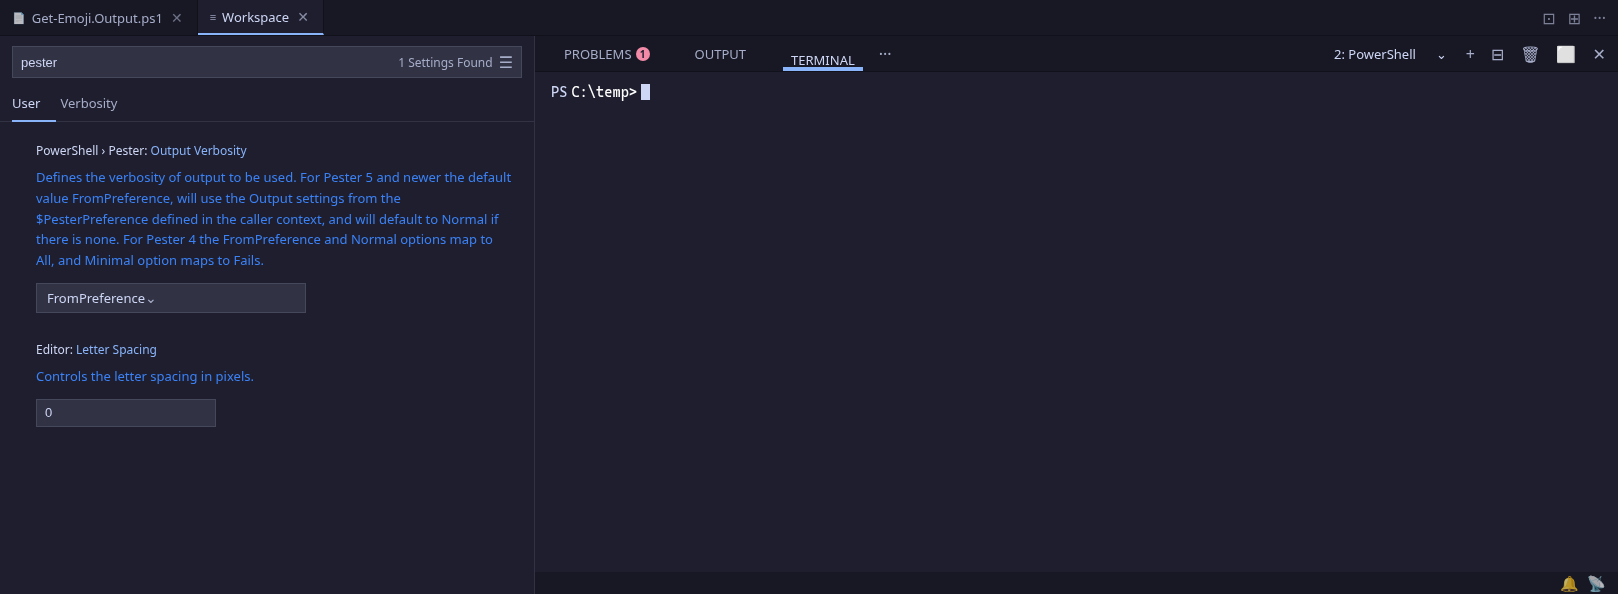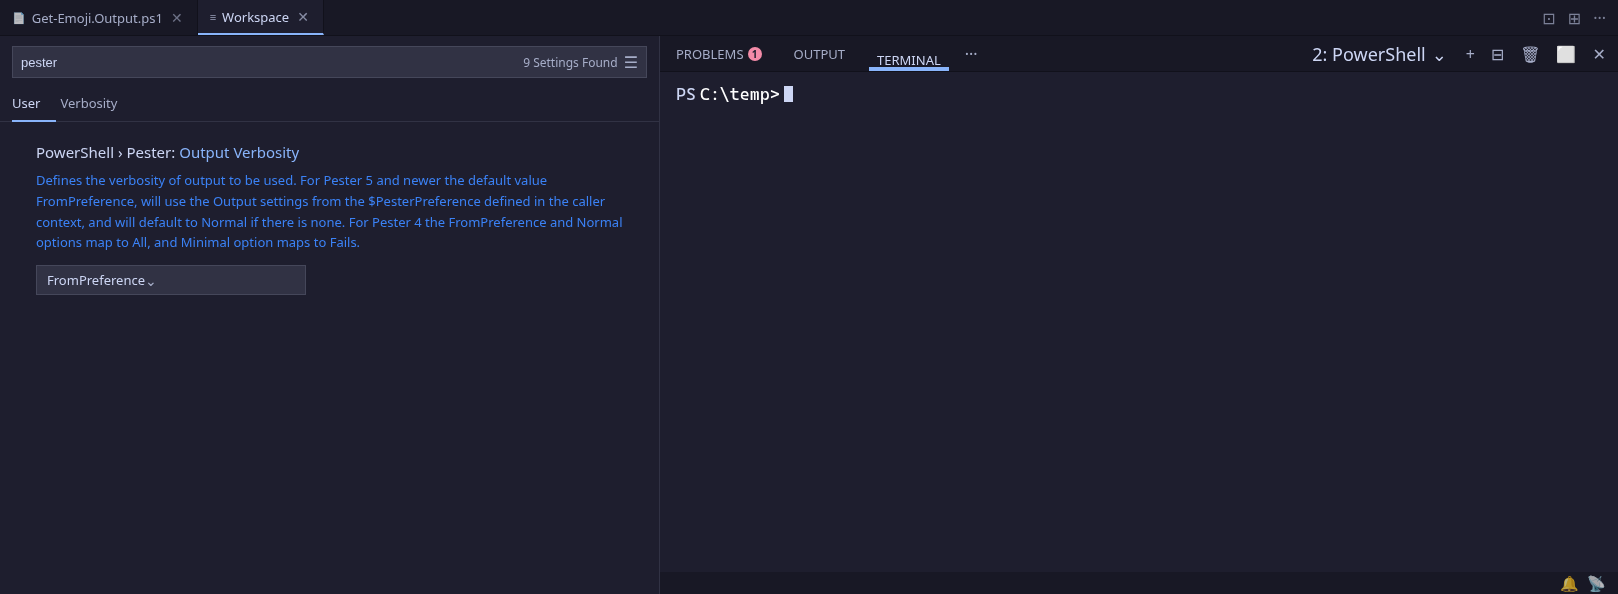--- a/index.html
+++ b/index.html
@@ -68,21 +68,21 @@
 
     
     .main-area {
       display: flex;
       flex: 1;
       overflow: hidden;
     }
 
     
     .settings-panel {
-      width: 660px;
+      width: 535px;
       flex-shrink: 0;
       display: flex;
       flex-direction: column;
       background: #1e1e2e;
       border-right: 1px solid #313244;
       overflow-y: auto;
     }
 
     
     .search-bar {
@@ -141,21 +141,21 @@
     
     .settings-content {
       padding: 20px 20px 20px 36px;
     }
 
     .setting-group {
       margin-bottom: 28px;
     }
 
     .setting-title {
-      font-size: 15px;
+      font-size: 12px;
       color: #cdd6f4;
       margin-bottom: 8px;
     }
     .setting-title .section-name {
       color: #cdd6f4;
       font-weight: normal;
     }
     .setting-title .link-text {
       color: #89b4fa;
       cursor: pointer;
@@ -217,20 +217,21 @@
     .terminal-tab-item {
       display: flex;
       align-items: center;
       gap: 4px;
       padding: 0 8px;
       height: 100%;
       font-size: 13px;
       color: #a6adc8;
       cursor: pointer;
       position: relative;
+      margin-left: 13px;
     }
     .terminal-tab-item .badge {
       background: #f38ba8;
       color: #1e1e2e;
       font-size: 10px;
       border-radius: 50%;
       width: 14px;
       height: 14px;
       display: flex;
       align-items: center;
@@ -264,34 +265,34 @@
     }
     .term-ctrl-btn {
       color: #a6adc8;
       font-size: 16px;
       cursor: pointer;
       padding: 2px 4px;
     }
     .term-dropdown {
       display: flex;
       align-items: center;
-      gap: 6px;
+      gap: 20px;
       background: transparent;
       color: #cdd6f4;
-      font-size: 18px;
+      font-size: 13px;
       cursor: pointer;
       padding: 2px 6px;
       border: 1px solid transparent;
     }
 
     .terminal-body {
       flex: 1;
       padding: 12px 16px;
       font-family: 'Cascadia Code', 'Consolas', monospace;
-      font-size: 17px;
+      font-size: 14px;
       color: #cdd6f4;
       background: #1e1e2e;
     }
     .terminal-prompt {
       display: flex;
       align-items: center;
       gap: 4px;
     }
     .prompt-ps {
       color: #cdd6f4;
@@ -352,21 +353,21 @@
     <span class="tab-action-btn">···</span>
   </div>
 </div>
 
 <div class="main-area">
 
   <div class="settings-panel">
 
     <div class="search-bar">
       <input class="search-input" type="text" value="pester" style="">
-      <span class="search-results">9 Settings Found</span>
+      <span class="search-results">1 Settings Found</span>
       <span class="filter-icon">☰</span>
     </div>
 
     <div class="settings-tabs">
       <div class="settings-tab active">
         <span>User</span>
       </div>
       <div class="settings-tab">
         <span>Verbosity</span>
       </div>
@@ -381,20 +382,28 @@
           <span class="section-name">Pester: </span>
           <span class="link-text">Output Verbosity</span>
         </div>
         <div class="setting-description">Defines the verbosity of output to be used. For Pester 5 and newer the default value FromPreference, will use the Output settings from the $PesterPreference defined in the caller context, and will default to Normal if there is none. For Pester 4 the FromPreference and Normal options map to All, and Minimal option maps to Fails.</div>
         <div class="setting-dropdown">
           <span>FromPreference</span>
           <span class="dropdown-chevron">⌄</span>
         </div>
       </div>
 
+      <div class="setting-group">
+        <div class="setting-title">
+          <span class="section-name">Editor: </span>
+          <span class="link-text">Letter Spacing</span>
+        </div>
+        <div class="setting-description">Controls the letter spacing in pixels.</div>
+        <input type="text" class="setting-input" value="0" style="">
+      </div>
 
     </div>
   </div>
 
   <div class="terminal-panel">
 
     <div class="terminal-header">
 
       <div class="terminal-tab-item">
         <span>PROBLEMS</span>

